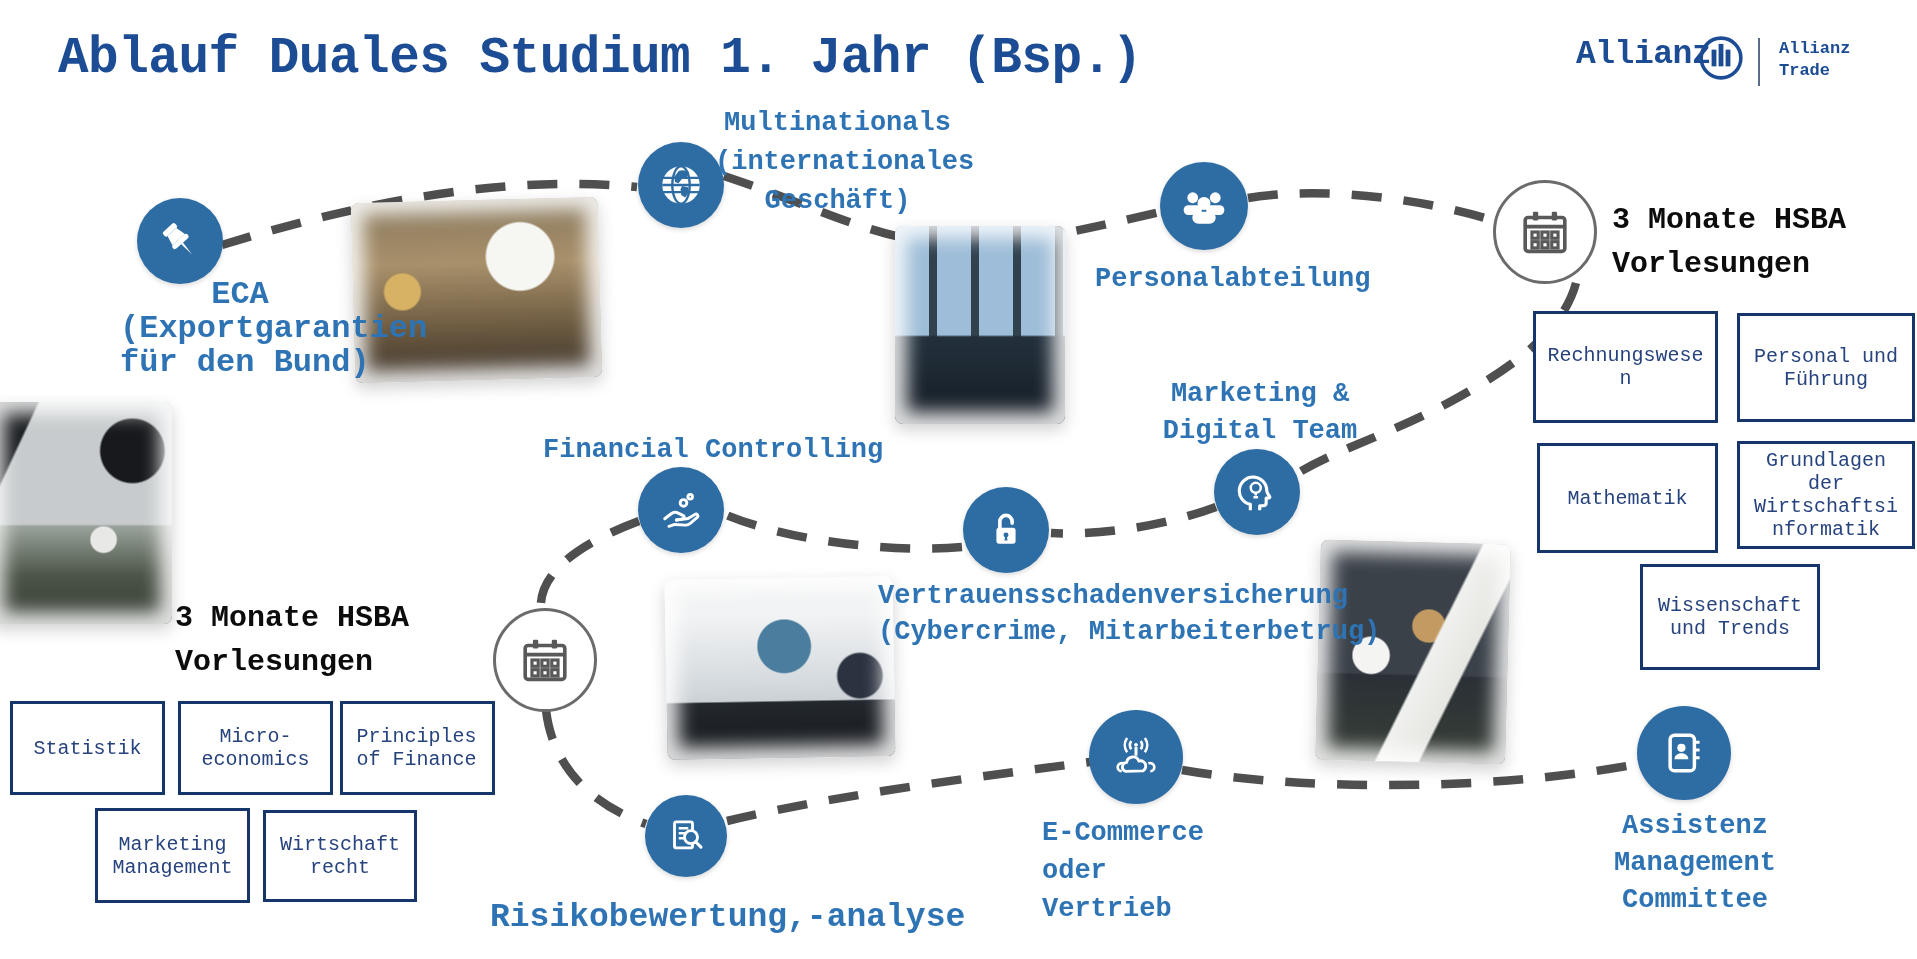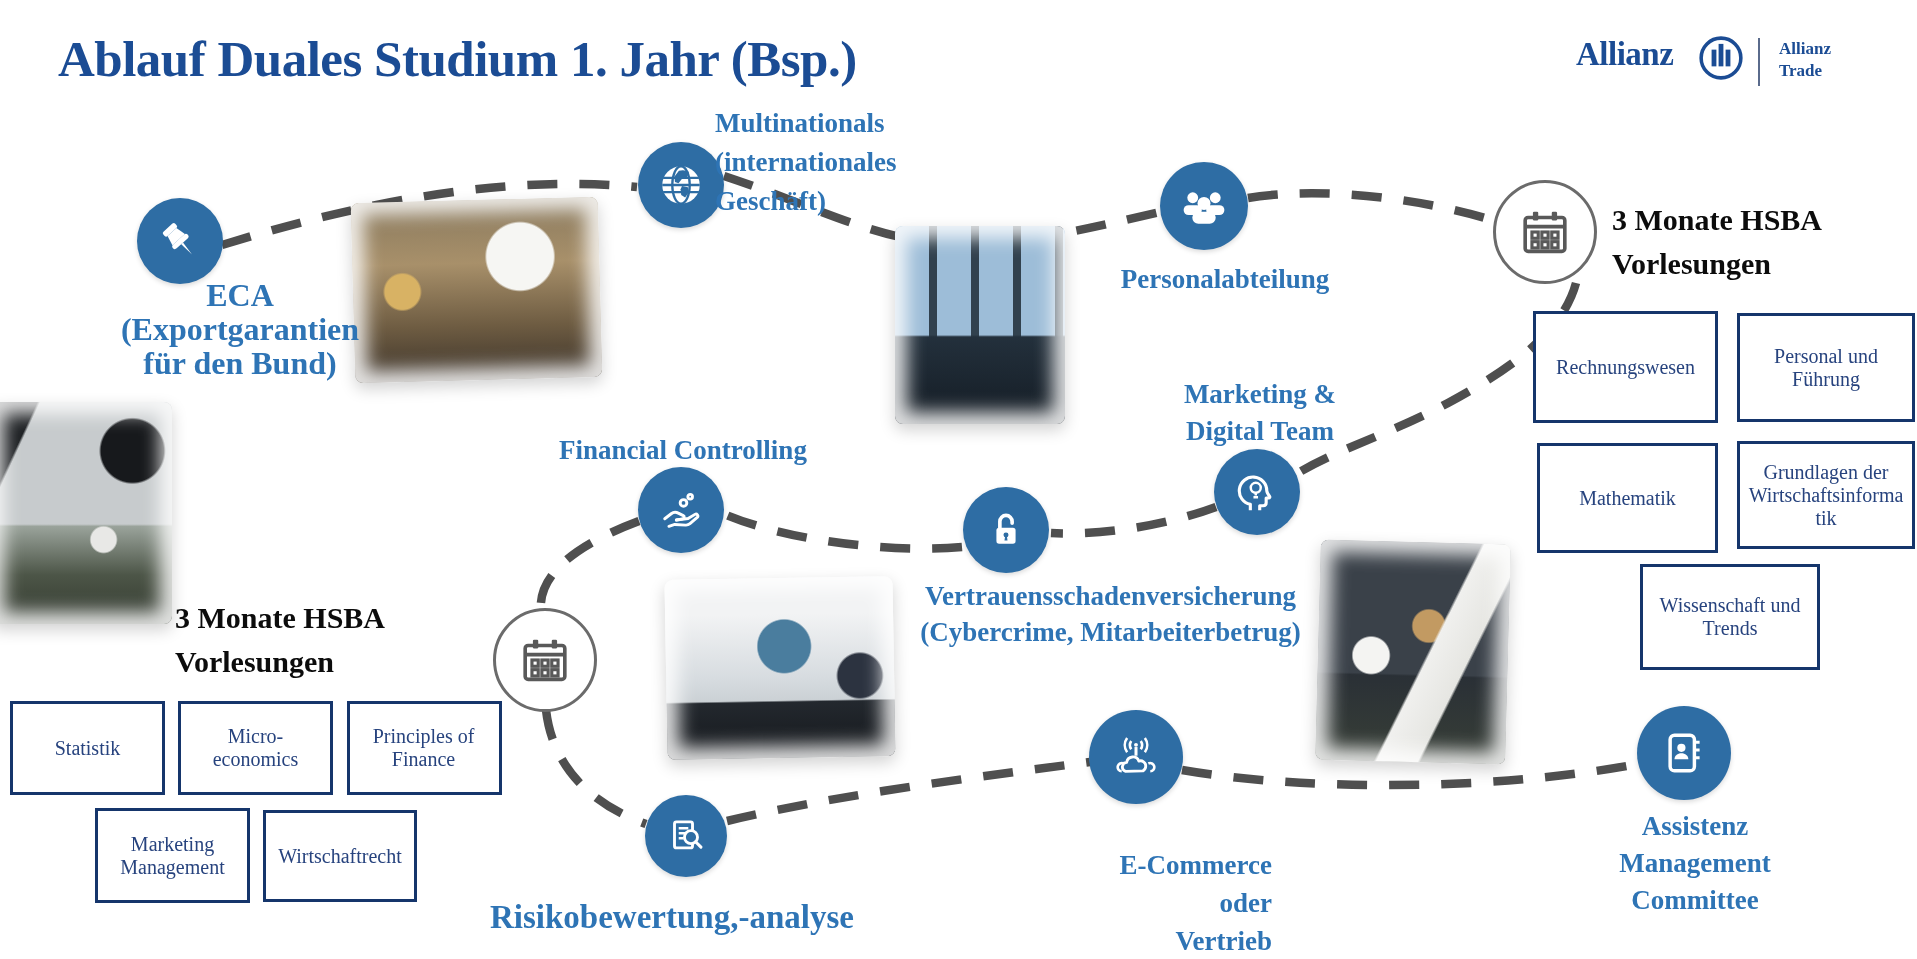--- a/index.html
+++ b/index.html
@@ -1,18 +1,18 @@
 <!DOCTYPE html>
 <html><head>
 <meta charset="utf-8">
 <style>
   html,body{margin:0;padding:0;background:#fff;}
   .slide{
     position:relative;width:1917px;height:959px;background:#ffffff;overflow:hidden;
-    font-family:Liberation Serif, serif;
+    font-family:Liberation Mono, monospace;
   }
   .abs{position:absolute;}
   
   .title{
     left:58px;top:30px;width:1120px;
     font-size:51px;font-weight:800;letter-spacing:-0.5px;color:#1b4c94;z-index:4;
   }
   .lbl{z-index:4;color:#2e74b5;font-weight:700;line-height:1.32;}
   .lbl div{white-space:nowrap;}
   .lbl-black{z-index:4;color:#0c0c0c;font-weight:700;font-size:30px;line-height:44px;}
@@ -121,21 +121,21 @@
     <svg width="50" height="50" viewBox="0 0 24 24">
       <circle cx="12" cy="12" r="9" fill="#ffffff"></circle>
       <g stroke="#2e6da4" stroke-width="1.1" fill="none">
         <ellipse cx="12" cy="12" rx="4.2" ry="9"></ellipse>
         <path d="M3.4 8.6h17.2M3.4 15.4h17.2M3 12h18"></path>
       </g>
       <path fill="#2e6da4" d="M11 5.2c1.8-.6 3.6-.3 4.8.6l-.9 2.4-2.2.5-1.9 2.5-1.7-.6-.3-2.6 2.2-2.8z"></path>
       <path fill="#2e6da4" d="M12.5 12.5l2.8.6.5 2.3-1.8 2.6-1.9-1.2-.3-2.8z"></path>
     </svg>
   </div>
-  <div class="abs lbl" style="left:715px;top:104px;width:245px;font-size:27px;line-height:39px;">
+  <div class="abs lbl" style="left:715px;top:104px;width:245px;text-align:center;font-size:27px;line-height:39px;">
     <div>Multinationals</div>
     <div>(internationales</div>
     <div>Geschäft)</div>
   </div>
 
   <div class="abs circle blue" style="left:1160px;top:162px;width:88px;height:88px;">
     <svg width="52" height="52" viewBox="0 0 24 24">
       <g fill="#ffffff">
         <circle cx="6.8" cy="8.2" r="2.5"></circle>
         <circle cx="17.2" cy="8.2" r="2.5"></circle>
@@ -238,21 +238,21 @@
         <rect x="14.8" y="16" width="2.6" height="2.6"></rect>
       </g>
     </svg>
   </div>
   <div class="abs lbl-black" style="left:175px;top:596px;width:280px;">
     <div>3 Monate HSBA</div>
     <div>Vorlesungen</div>
   </div>
   <div class="abs box" style="left:10px;top:701px;width:155px;height:94px;">Statistik</div>
   <div class="abs box" style="left:178px;top:701px;width:155px;height:94px;">Micro-economics</div>
-  <div class="abs box" style="left:347px;top:701px;width:155px;height:94px;padding-left:6px;">Principles of Finance</div>
+  <div class="abs box" style="left:340px;top:701px;width:155px;height:94px;padding-left:6px;">Principles of Finance</div>
   <div class="abs box" style="left:95px;top:808px;width:155px;height:95px;">Marketing Management</div>
   <div class="abs box" style="left:263px;top:810px;width:154px;height:92px;">Wirtschaftrecht</div>
 
   <div class="abs circle blue" style="left:645px;top:795px;width:82px;height:82px;">
     <svg width="46" height="46" viewBox="0 0 24 24">
       <rect x="6" y="4.6" width="9.4" height="13.6" rx="1" stroke="#ffffff" stroke-width="1.5" fill="none"></rect>
       <path d="M8.2 8h5M8.2 10.6h5M8.2 13.2h2.6" stroke="#ffffff" stroke-width="1.3" fill="none"></path>
       <circle cx="14.6" cy="12.6" r="3.4" fill="#2e6da4" stroke="#ffffff" stroke-width="1.5"></circle>
       <path d="M17 15l2.8 2.8" stroke="#ffffff" stroke-width="1.6" stroke-linecap="round"></path>
     </svg>
@@ -267,21 +267,21 @@
       <g stroke="#ffffff" fill="none">
         <path d="M12 7.4v4" stroke-width="1.4"></path>
         <path d="M9.8 4.6a3.4 3.4 0 0 0 0 3.8M14.2 4.6a3.4 3.4 0 0 1 0 3.8" stroke-width="1.2"></path>
         <path d="M7.9 3.2a5.6 5.6 0 0 0 0 6.6M16.1 3.2a5.6 5.6 0 0 1 0 6.6" stroke-width="1.2"></path>
         <path d="M7.2 18.6a2.1 2.1 0 0 1 .5-4.1 2.9 2.9 0 0 1 5.6-.6 2.4 2.4 0 0 1 3.2 2.3c0 .9-.5 1.8-1.3 2.2z" stroke-width="1.3" stroke-linejoin="round"></path>
         <path d="M5.4 18.6a1.9 1.9 0 1 1 .9-3.6" stroke-width="1.2"></path>
         <path d="M18.6 18.6a1.9 1.9 0 1 0-.9-3.6" stroke-width="1.2"></path>
       </g>
     </svg>
   </div>
-  <div class="abs lbl" style="left:1042px;top:814px;width:230px;text-align:right;font-size:27px;line-height:38px;margin-top:32px;">
+  <div class="abs lbl" style="left:1042px;top:814px;width:230px;text-align:left;font-size:27px;line-height:38px;">
     <div>E-Commerce</div>
     <div>oder</div>
     <div>Vertrieb</div>
   </div>
 
   <div class="abs circle blue" style="left:1637px;top:706px;width:94px;height:94px;">
     <svg width="52" height="52" viewBox="0 0 24 24">
       <rect x="5.6" y="3.8" width="11.2" height="16.4" rx="2" stroke="#ffffff" stroke-width="1.6" fill="none"></rect>
       <path d="M16.8 7h2.4M16.8 10.6h2.4M16.8 14.2h2.4" stroke="#ffffff" stroke-width="1.4" fill="none"></path>
       <circle cx="10.8" cy="9.6" r="1.9" fill="#ffffff"></circle>

